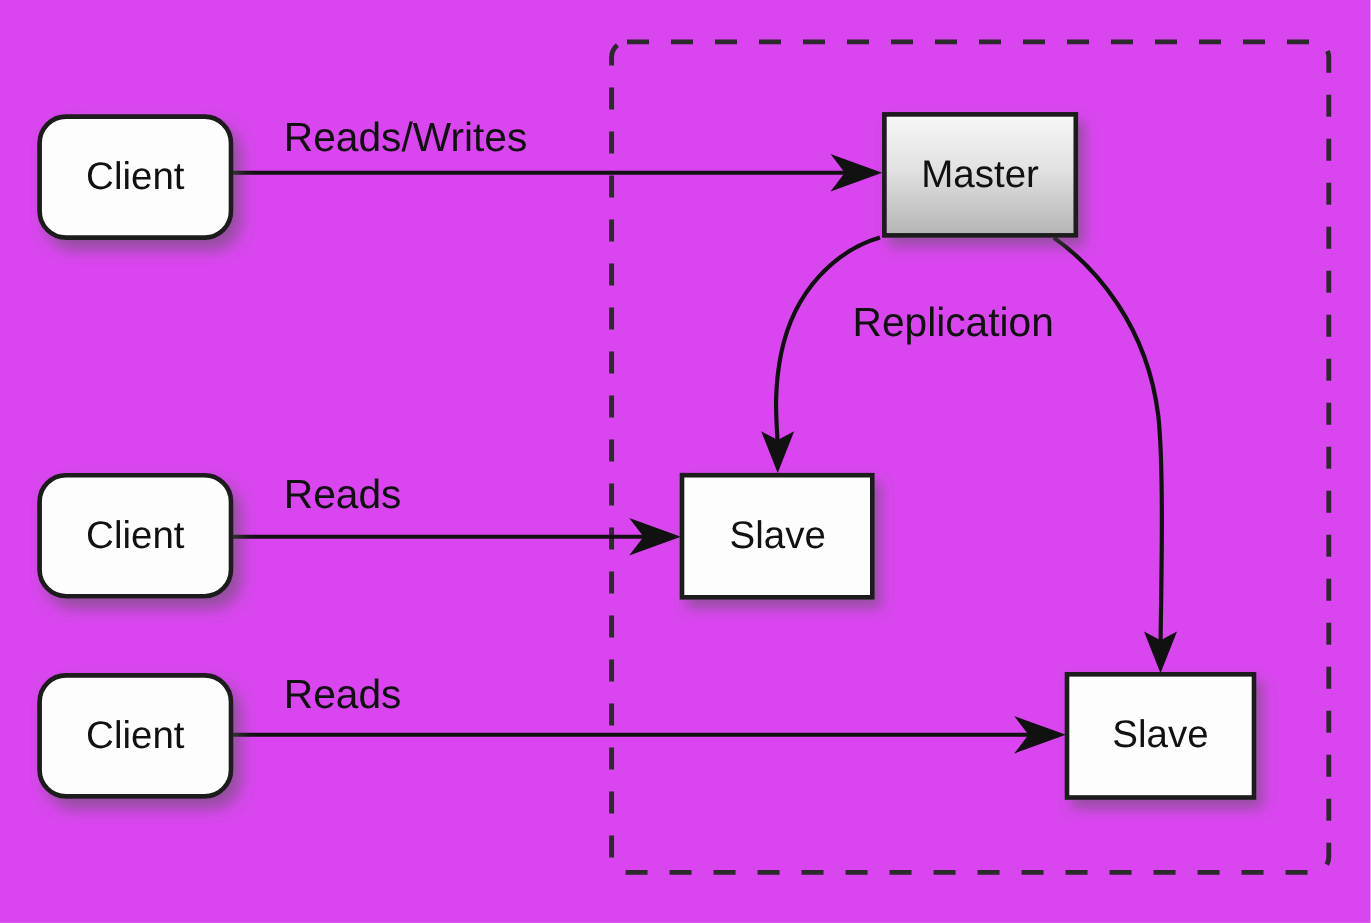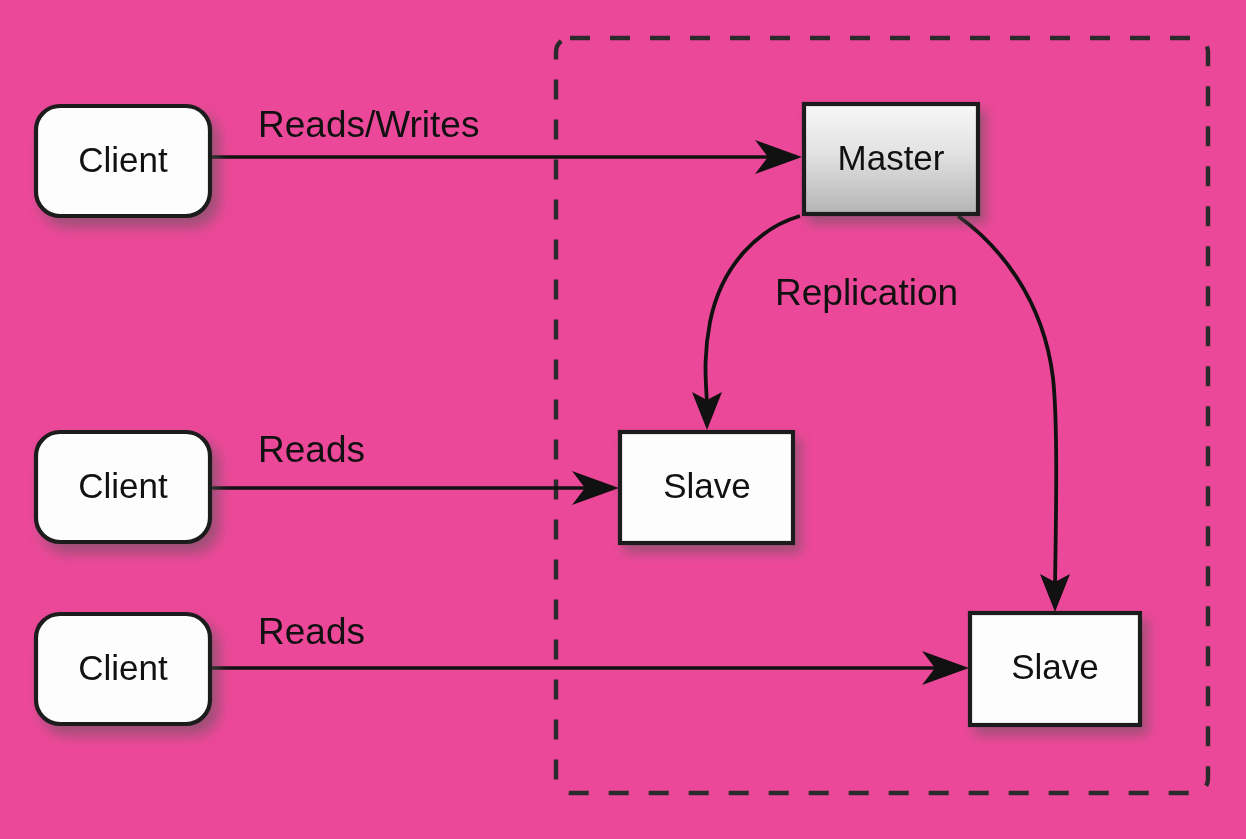--- a/index.html
+++ b/index.html
@@ -10,21 +10,21 @@
   body {
     width: 1246px;
     height: 839px;
     overflow: hidden;
     font-family: "Liberation Sans", sans-serif;
   }
   #diagram-root {
     position: relative;
     width: 1246px;
     height: 839px;
-    background: #ec4899;
+    background: #d946ef;
   }
   svg#diagram-svg {
     display: block;
     width: 1246px;
     height: 839px;
   }
   .node-label {
     font-family: "Liberation Sans", sans-serif;
     font-size: 35px;
     fill: #111111;

